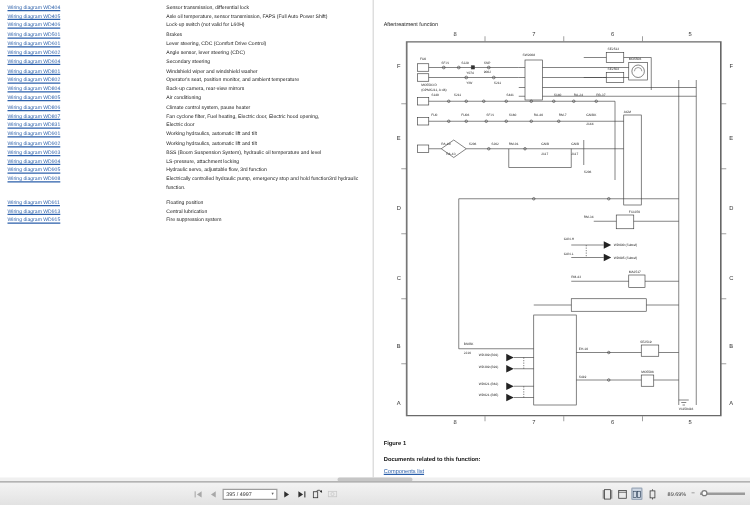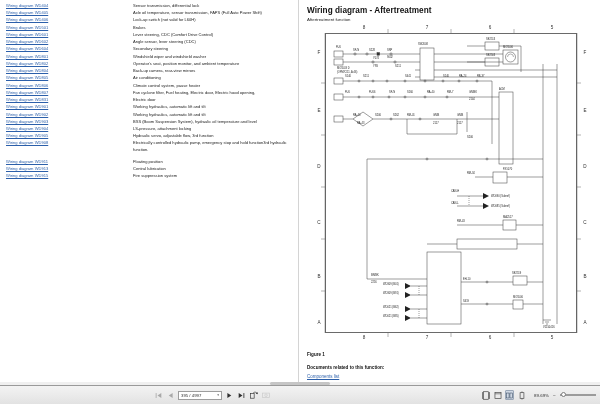--- a/index.html
+++ b/index.html
@@ -350,21 +350,20 @@
             </tr>
           </tbody>
       </table>
     </div>
 
     <div class="pane-divider"></div>
 
     <div class="doc-pane">
       <div class="doc-page">
 
-        <div class="doc-title">Wiring diagram - Aftertreatment</div>
         <div class="doc-subtitle">Aftertreatment function</div>
 
         <div class="diagram-wrap">
 
           <div class="col-label" style="left:52px; top:1px;">8</div>
           <div class="col-label" style="left:115px; top:1px;">7</div>
           <div class="col-label" style="left:178px; top:1px;">6</div>
           <div class="col-label" style="left:240px; top:1px;">5</div>
 
           <div class="col-label" style="left:52px; top:311px;">8</div>

